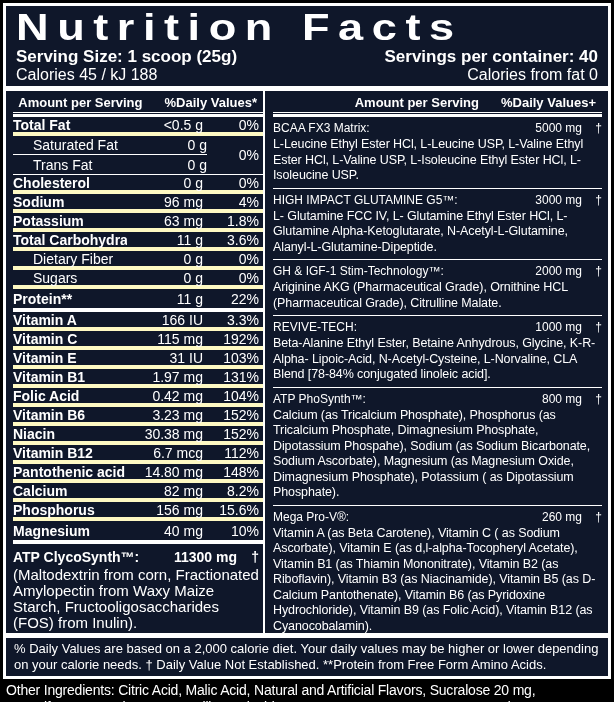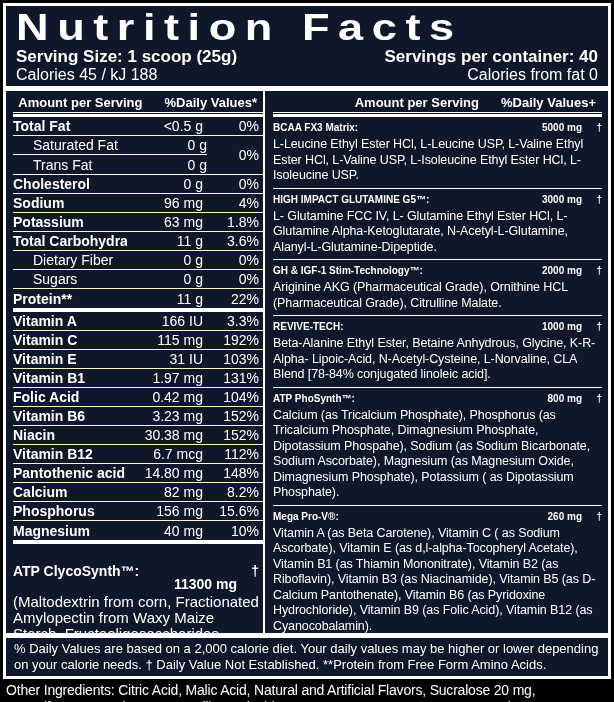--- a/index.html
+++ b/index.html
@@ -13,41 +13,41 @@
   .cal{font-size:16px;line-height:17px;}
   .bar5{height:5px;background:#fff;}
   .bar4{height:4px;background:#fff;}
   .cols{display:flex;align-items:stretch;height:542px;overflow:hidden;}
   .lcol{width:257px;box-sizing:border-box;padding:0 0 0 7px;flex:none;}
   .vdiv{width:2px;background:#fff;flex:none;}
   .rcol{flex:1;min-width:0;box-sizing:border-box;padding:0 6px 0 8px;}
   .colhead{display:flex;justify-content:flex-end;gap:22px;font-size:13px;font-weight:bold;
     padding:5px 6px 2px 0;line-height:14px;}
   .dbl{height:5px;border-top:1px solid #fff;border-bottom:3px solid #fff;box-sizing:border-box;}
-  .trow{display:flex;align-items:center;height:19px;border-bottom:1px solid #fef9c3;font-size:14px;box-sizing:border-box;}
+  .trow{display:flex;align-items:center;height:19px;border-bottom:4px solid #fef9c3;font-size:14px;box-sizing:border-box;}
   .tgroup .trow:last-child{border-bottom:none;}
   .nm{flex:1;font-weight:bold;white-space:nowrap;overflow:hidden;}
   .nm.sub{font-weight:normal;padding-left:20px;}
   .amt{width:76px;text-align:right;white-space:nowrap;}
   .dv{width:56px;text-align:right;padding-right:4px;white-space:nowrap;}
   .pairwrap{display:flex;border-bottom:1px solid #fff;}
   .pairL{flex:1;}
   .pairL .prow{display:flex;align-items:center;height:19px;font-size:14px;box-sizing:border-box;}
   .pairL .prow:first-child{border-bottom:1px solid #fff;}
   .pairdv{width:56px;display:flex;align-items:center;justify-content:flex-end;
     padding-right:4px;font-size:14px;box-sizing:border-box;}
   .glyco{padding:5px 4px 0 0;}
   .gtitle{display:flex;align-items:center;font-size:14px;font-weight:bold;line-height:17px;}
   .gname{flex:1;}
-  .gamt{white-space:nowrap;margin-top:27px;}
+  .gamt{white-space:nowrap;}
   .gdag{width:22px;text-align:right;}
   .gdesc{font-size:15px;line-height:16px;padding-top:1px;}
   .blend{border-bottom:1px solid #fff;padding:3px 0 4px 0;}
   .blend:last-child{border-bottom:none;}
-  .btitle{display:flex;align-items:flex-end;font-size:10px;font-weight:bold;line-height:16px;}
+  .btitle{display:flex;align-items:flex-end;font-size:12px;font-weight:normal;line-height:16px;}
   .bname{flex:1;white-space:nowrap;overflow:hidden;}
   .bamt{white-space:nowrap;}
   .bdag{width:20px;text-align:right;}
   .bdesc{font-size:12.5px;line-height:15.5px;letter-spacing:-0.1px;padding-top:1px;}
   .foot{font-size:13px;line-height:15.5px;padding:3px 8px 4px 8px;}
   .other{font-size:14px;line-height:16.5px;letter-spacing:-0.2px;margin:3px 6px 0 6px;}
 </style>
 </head>
 <body>
 

